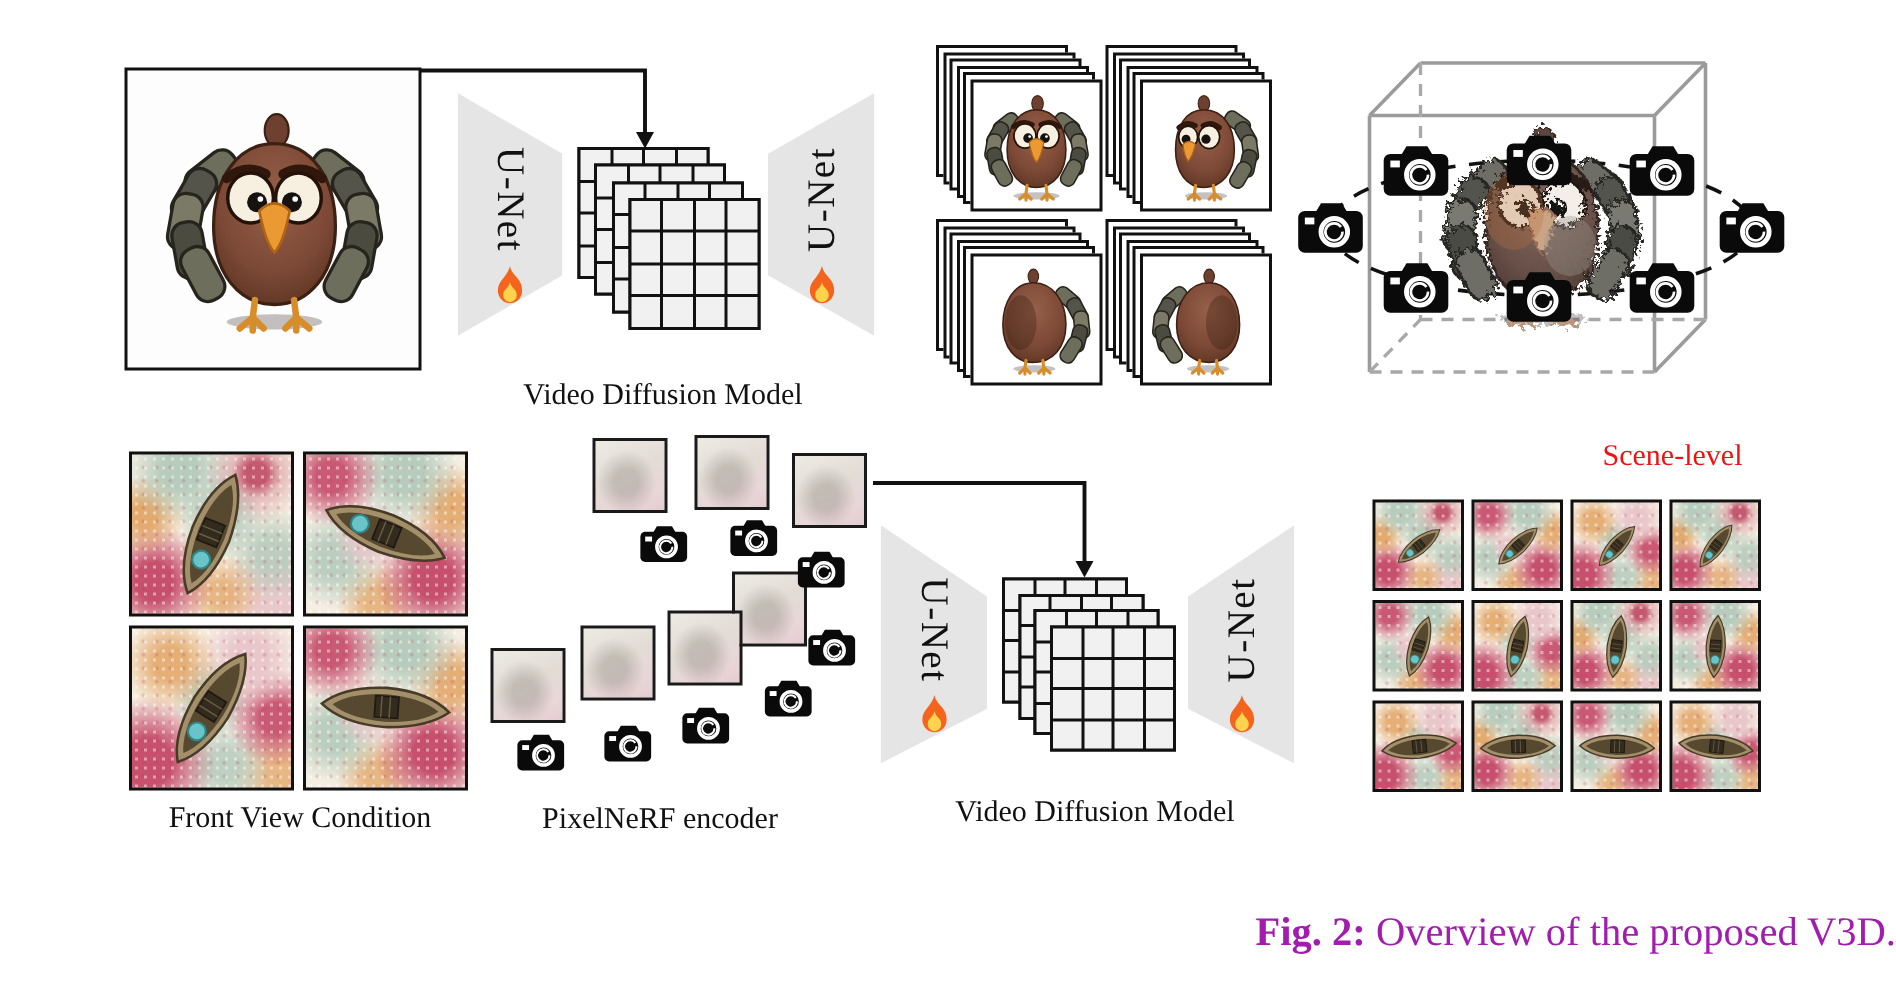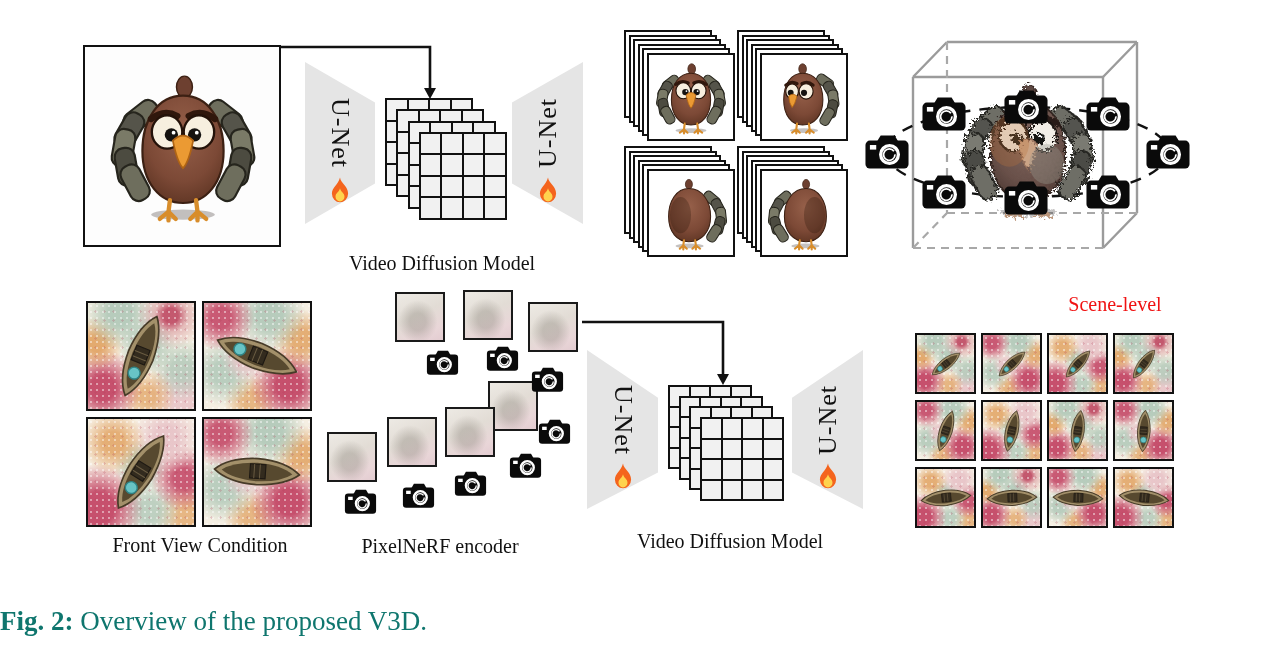--- a/index.html
+++ b/index.html
@@ -60,21 +60,21 @@
       radial-gradient(rgba(178,62,90,.22) 1px,transparent 1.4px);
     background-size:6px 6px,9px 9px;background-position:0 0,3px 4px;}
   .boatSvg{position:absolute;left:50%;top:50%;z-index:2;}
   
   .feat{position:absolute;width:50px;height:50px;border:2px solid #1a1a1a;box-sizing:border-box;
     background:linear-gradient(155deg,#edeae4 0%,#e2dcd5 45%,#e9d6d8 78%,#e3ccd1 100%);}
   .feat::after{content:"";position:absolute;inset:0;
     background:radial-gradient(ellipse at 45% 60%,rgba(110,105,95,.28) 0 22%,transparent 55%);}
   .camSvg{position:absolute;}
   .arrow{position:absolute;}
-  #caption{position:absolute;left:0;top:606px;width:1264px;text-align:left;font-size:27px;color:#0f766e;}
+  #caption{position:absolute;left:0;top:606px;width:1264px;text-align:right;font-size:27px;color:#a21caf;}
   #caption b{font-weight:bold;}
   .defs{position:absolute;width:0;height:0;overflow:hidden;}
 </style>
 </head>
 <body>
 
 <div id="canvas">
 
   <svg class="defs" aria-hidden="true">
     <defs>

